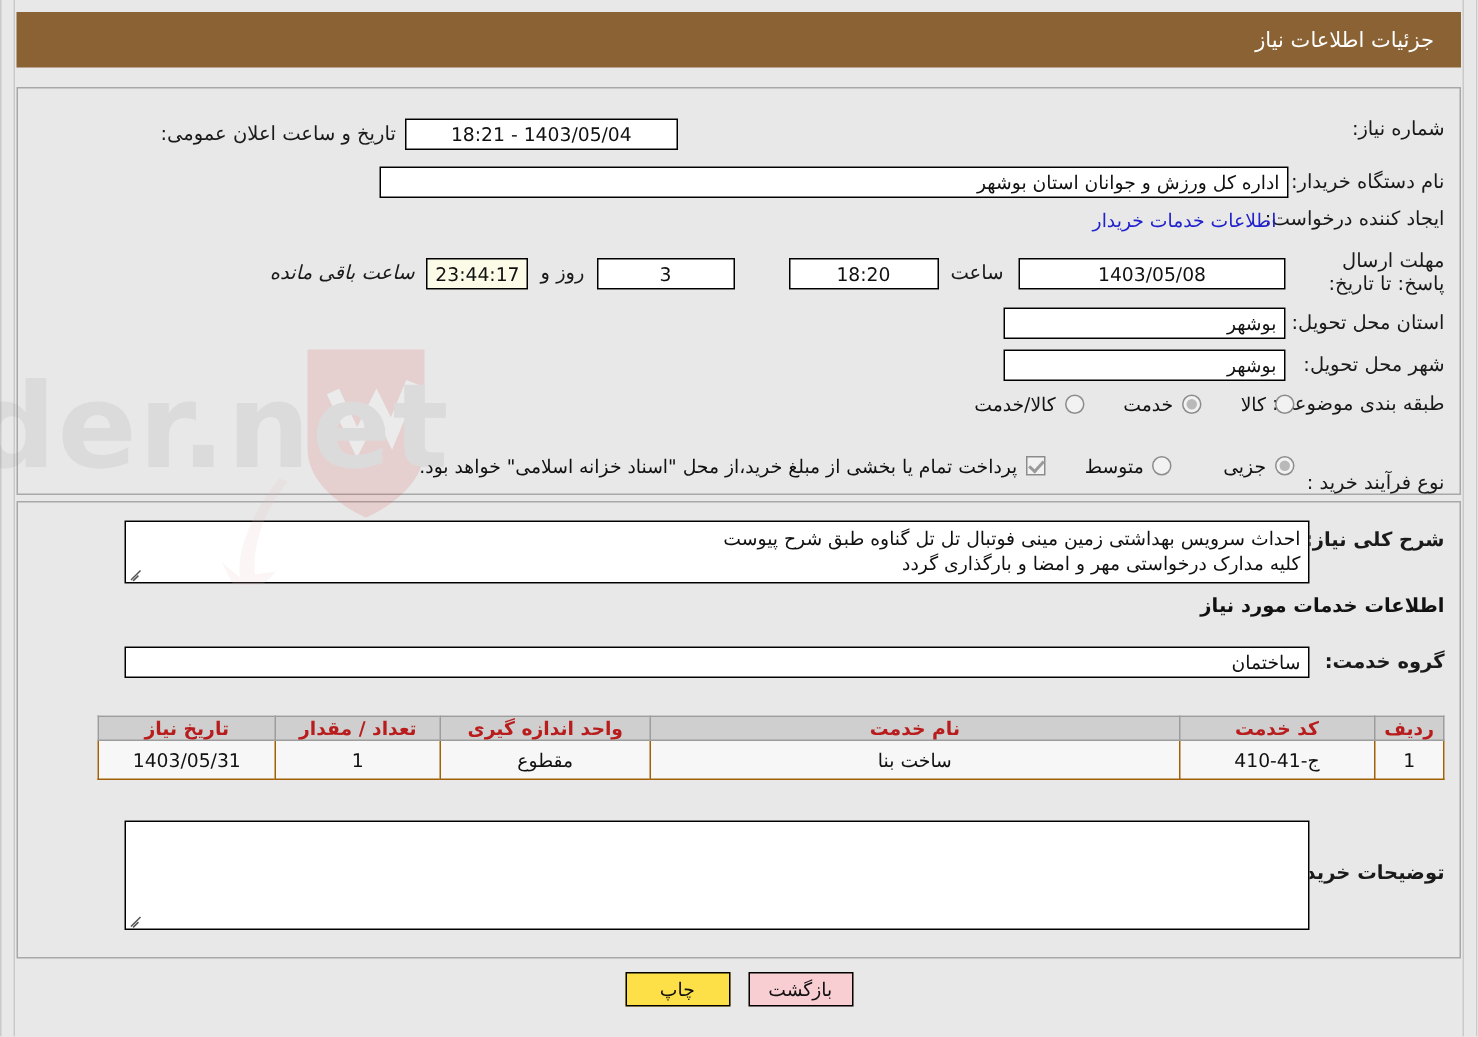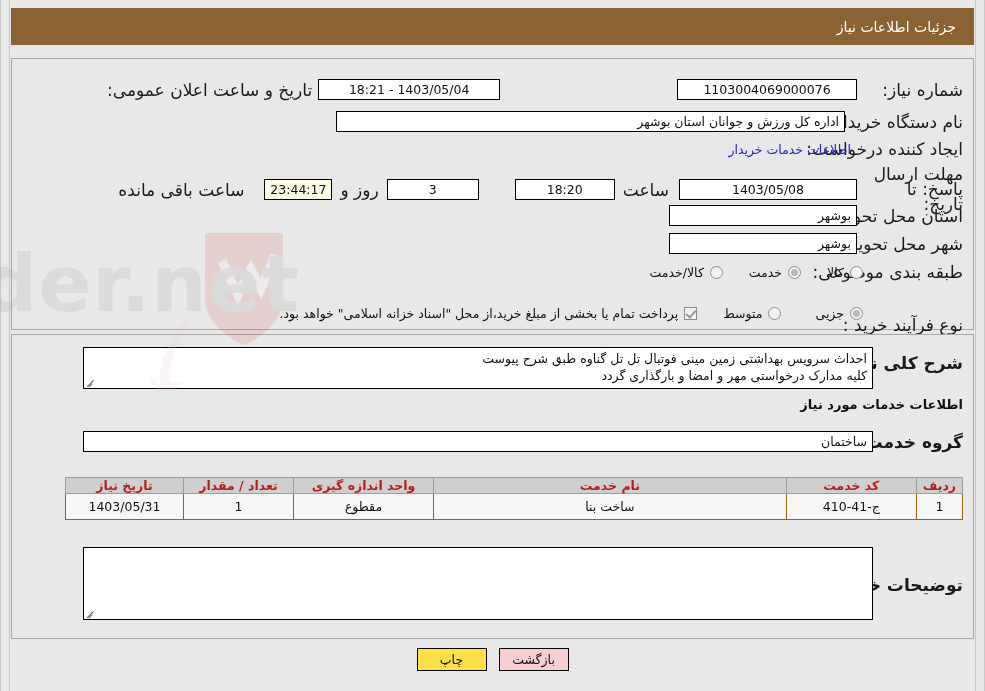--- a/index.html
+++ b/index.html
@@ -55,21 +55,21 @@
     left: 11px; width: 963px;
     background: #e8e8e8;
     border: 1px solid #a8a8a8;
   }
   #panel-top    { top: 58px;  height: 272px; }
   #panel-bottom { top: 334px; height: 305px; }
 
   .row { position: absolute; display: flex; align-items: center; }
 
   .lbl {
-    font-size: 17px;
+    font-size: 13px;
     color: #1a1a1a;
     white-space: nowrap;
     text-align: right;
   }
   .lbl.bold { font-weight: bold; }
 
   .fld {
     background: #fff;
     border: 1px solid #000;
     height: 21px;
@@ -214,46 +214,45 @@
       <path d="M222 46 l16 34 l13 -26 l10 20 l14 -34" fill="none" stroke="#ffffff" stroke-width="9"></path>
       <text x="300" y="96" font-family="DejaVu Sans, sans-serif" font-size="78" font-weight="bold" fill="#8e8e8e" letter-spacing="1">AriaTender.net</text>
       <path d="M186 104 c-22 28 -28 52 -26 66 l-12 -10 l14 28 l22 -22 l-14 2 c-2 -16 4 -40 22 -62 z" fill="#e8b7b7"></path>
     </g>
   </svg>
 
   <div class="panel" id="panel-top">
 
     <div class="row" style="right:10px; top:20px;">
       <span class="lbl" style="width:100px;">شماره نیاز:</span>
-      <div class="fld" style="width:180px; margin-right:6px;">1103004069000076</div>
     </div>
     <div class="row" style="left:95px; top:20px;">
       <div class="fld" style="width:182px; margin-left:6px;">1403/05/04 - 18:21</div>
       <span class="lbl">تاریخ و ساعت اعلان عمومی:</span>
     </div>
 
     <div class="row" style="right:10px; top:52px;">
       <span class="lbl" style="width:100px;">نام دستگاه خریدار:</span>
-      <div class="fld rt" style="width:509px; margin-right:18px;">اداره کل ورزش و جوانان استان بوشهر</div>
+      <div class="fld rt" style="width:606px; margin-right:4px;">اداره کل ورزش و جوانان استان بوشهر</div>
     </div>
 
     <div class="row" style="right:10px; top:80px;">
       <span class="lbl" style="width:100px;">ایجاد کننده درخواست:</span>
       <span class="link" style="margin-right:12px;">اطلاعات خدمات خریدار</span>
     </div>
 
     <div class="row" style="right:10px; top:108px;">
       <span class="lbl" style="width:100px; line-height:15px; white-space:normal; text-align:right;">مهلت ارسال پاسخ: تا تاریخ:</span>
       <div class="fld" style="width:178px; margin-right:6px;">1403/05/08</div>
       <span class="lbl" style="margin-right:10px;">ساعت</span>
       <div class="fld" style="width:100px; margin-right:8px;">18:20</div>
       <div class="fld" style="width:92px; margin-right:36px;">3</div>
       <span class="lbl" style="margin-right:8px;">روز و</span>
       <div class="fld cream" style="width:68px; margin-right:8px;">23:44:17</div>
-      <span class="lbl" style="margin-right:20px;">ساعت باقی مانده</span>
+      <span class="lbl" style="margin-right:8px;font-style:italic;">ساعت باقی مانده</span>
     </div>
 
     <div class="row" style="right:10px; top:146px;">
       <span class="lbl" style="width:100px;">استان محل تحویل:</span>
       <div class="fld rt" style="width:188px; margin-right:6px;">بوشهر</div>
     </div>
 
     <div class="row" style="right:10px; top:174px;">
       <span class="lbl" style="width:100px;">شهر محل تحویل:</span>
       <div class="fld rt" style="width:188px; margin-right:6px;">بوشهر</div>

